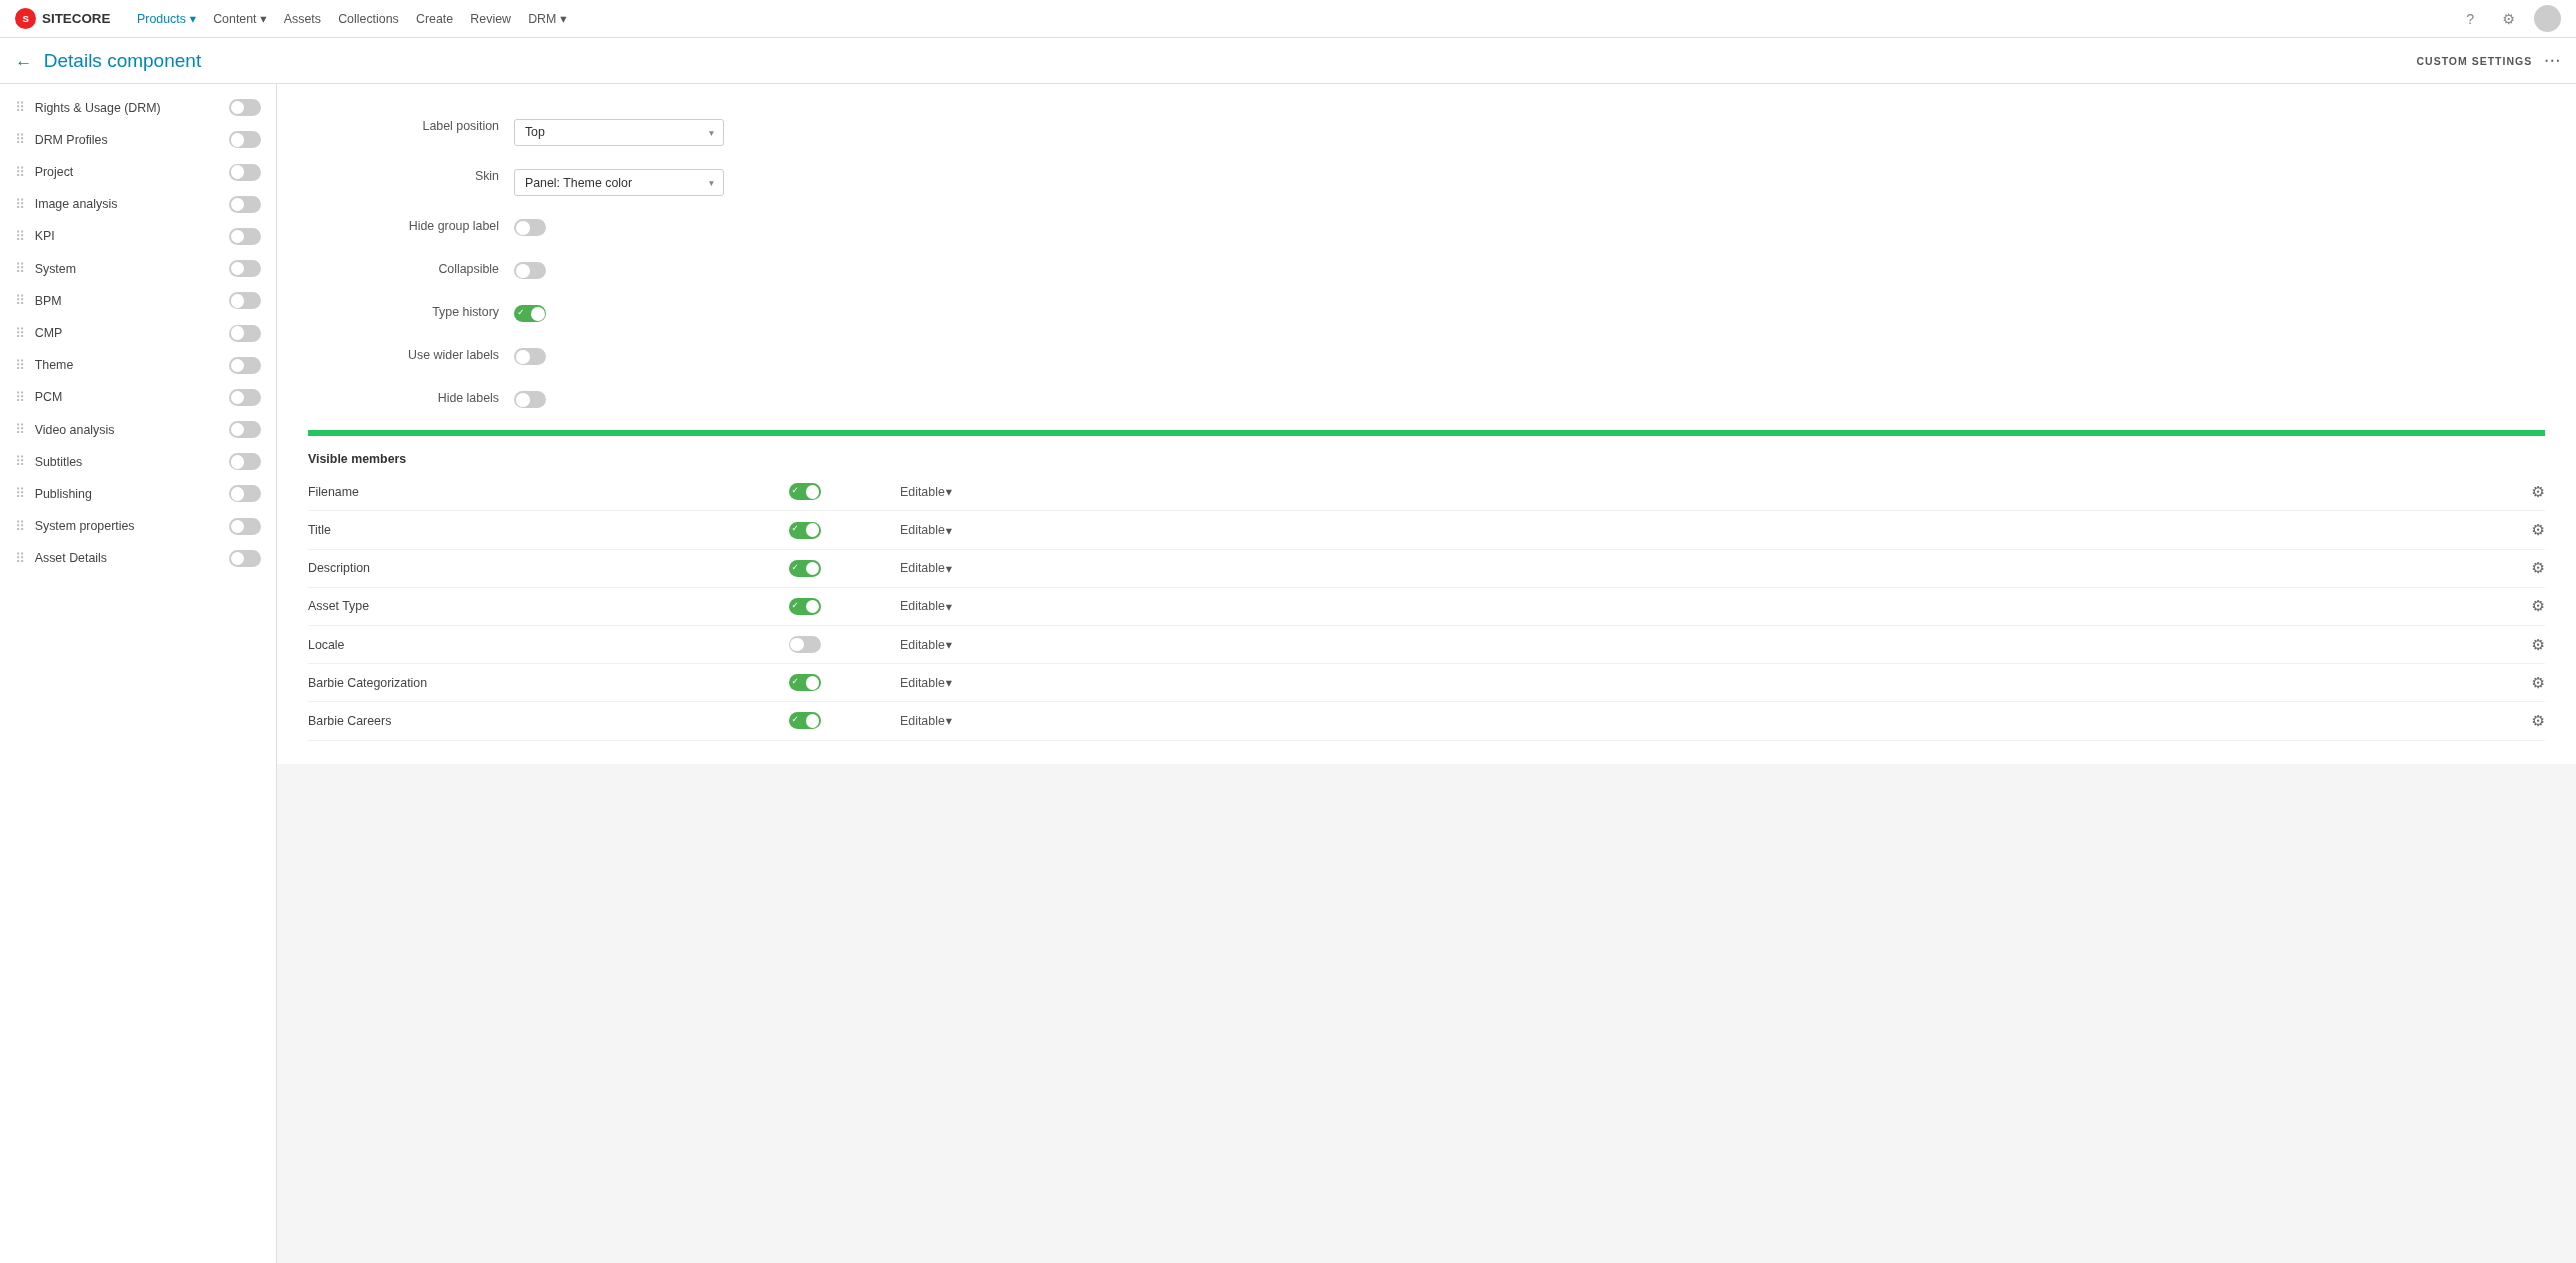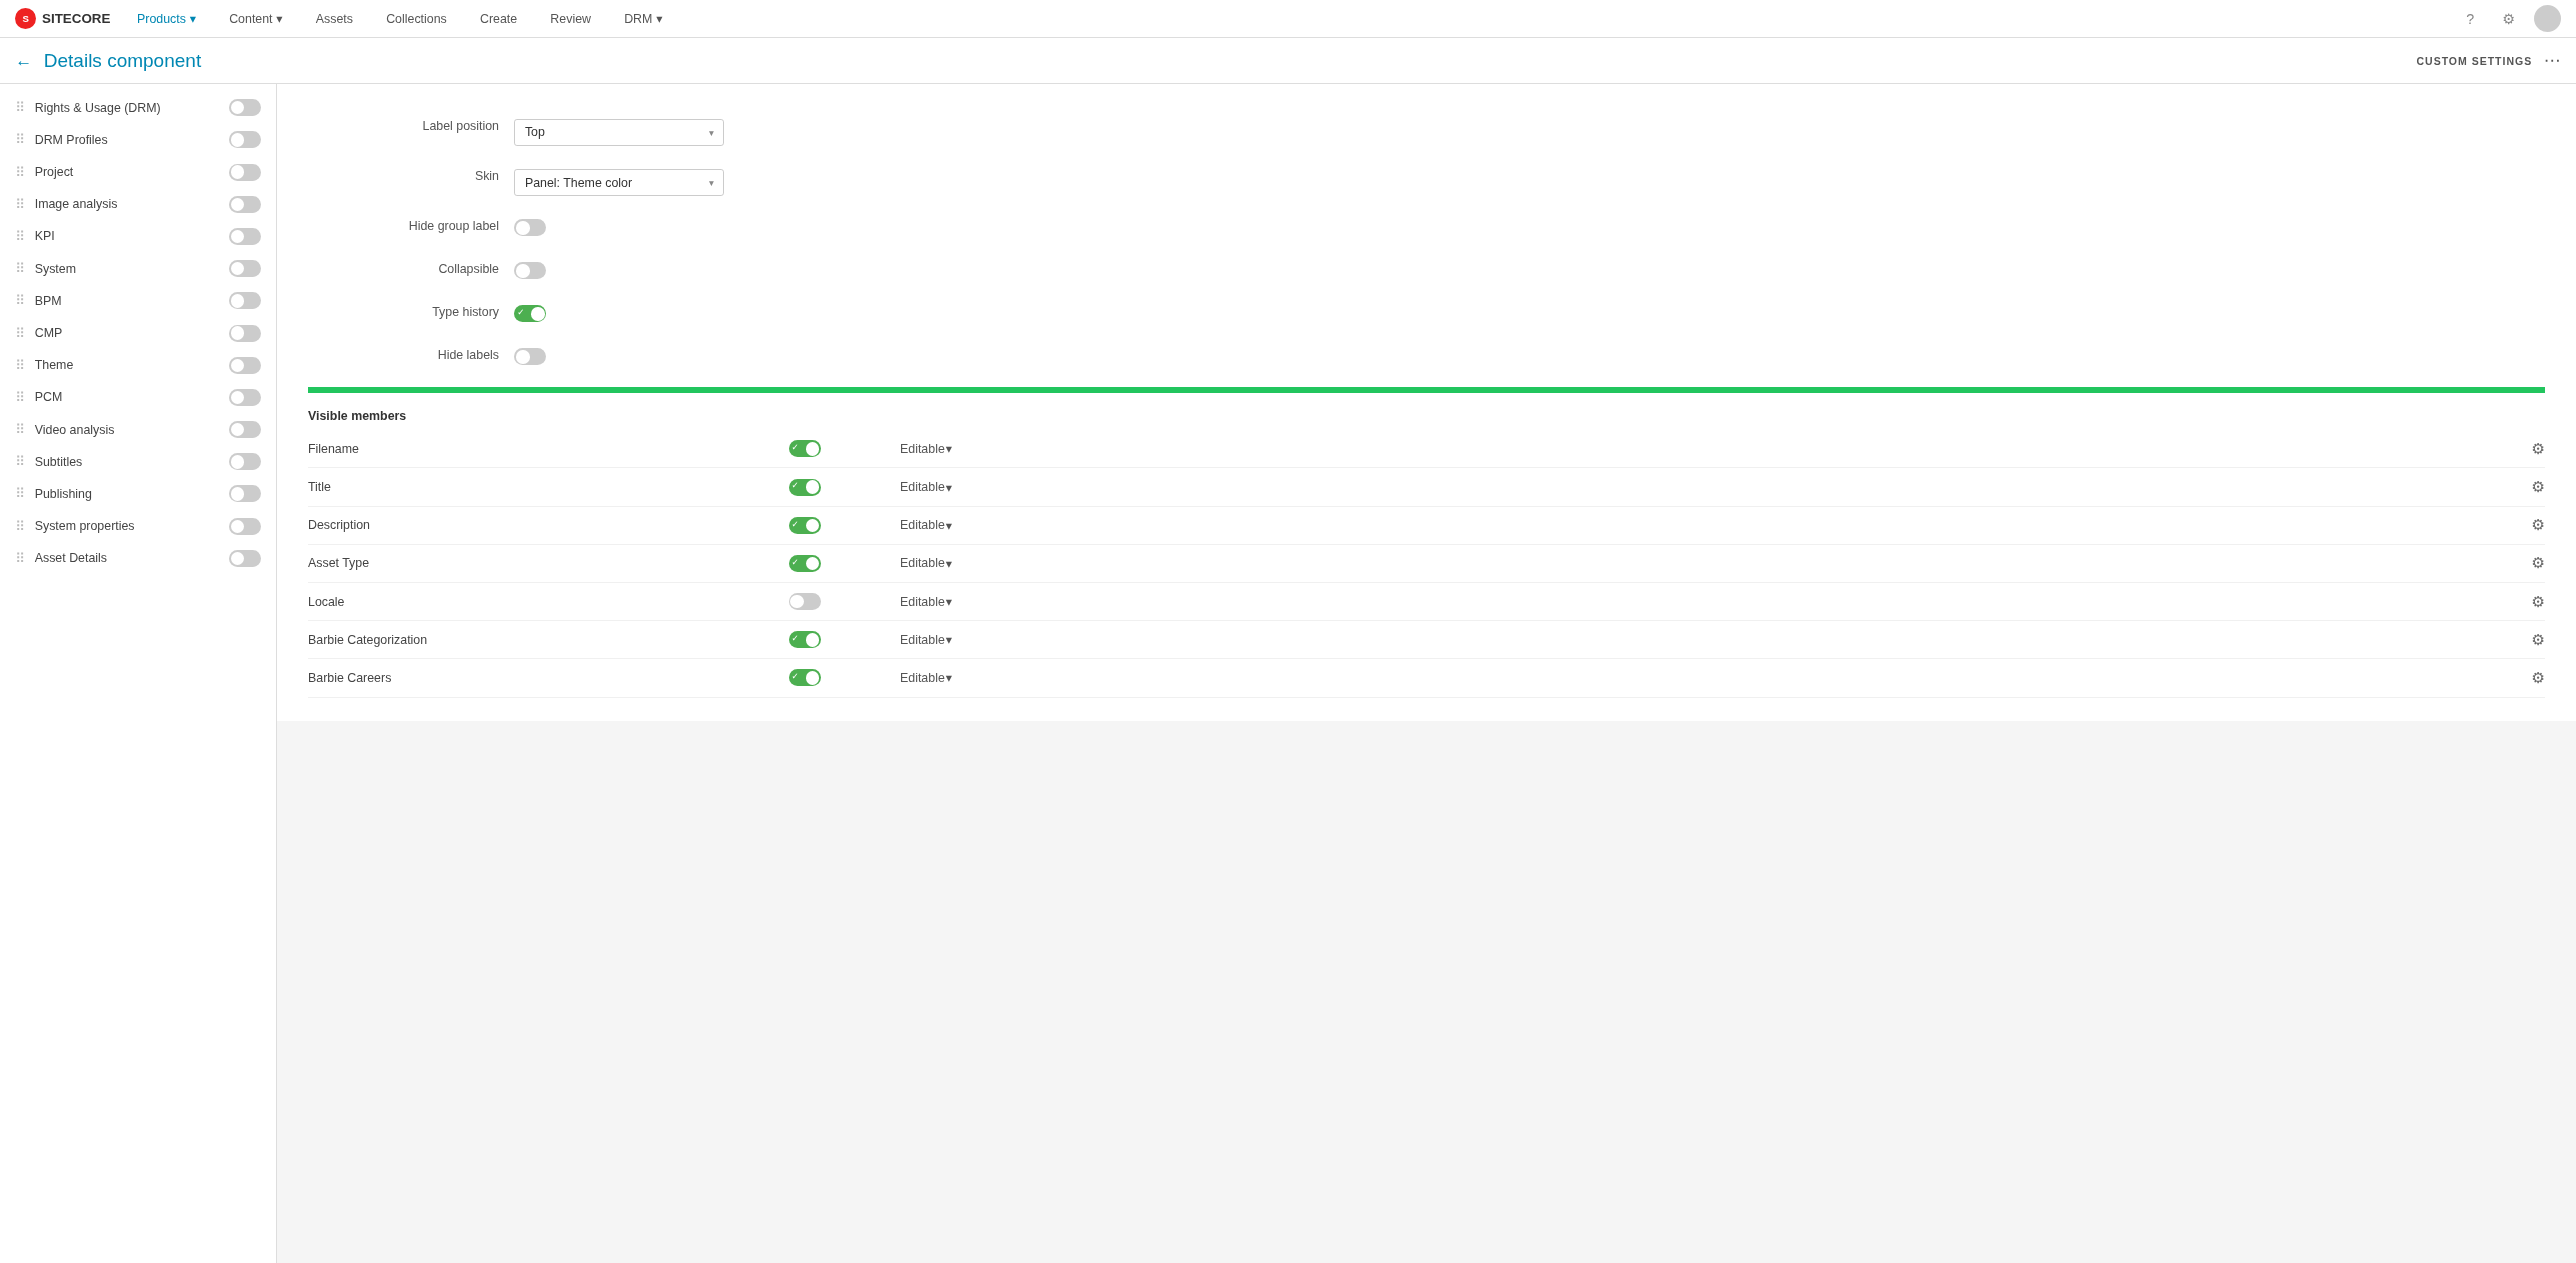--- a/index.html
+++ b/index.html
@@ -25,21 +25,21 @@
     }
     .logo-circle {
       width: 21px; height: 21px;
       border-radius: 50%;
       background: #e22;
       display: flex; align-items: center; justify-content: center;
       color: white; font-size: 9.6px; font-weight: bold;
     }
     .nav-items {
       display: flex;
-      gap: 18px;
+      gap: 2px;
       flex: 1;
       text-align: right;
     }
     .nav-item {
       padding: 0 7.6px;
       height: 38px;
       display: flex;
       align-items: center;
       cursor: pointer;
       font-size: 12.4px;
@@ -520,20 +520,30 @@
         <div class="settings-row-control">
           <div class="toggle">
             <div class="toggle-track on">
               <span class="toggle-check">✓</span>
               <div class="toggle-knob"></div>
             </div>
           </div>
         </div>
       </div>
 
+      <div class="settings-row">
+        <div class="settings-row-label">Use wider labels</div>
+        <div class="settings-row-control">
+          <div class="toggle">
+            <div class="toggle-track off">
+              <div class="toggle-knob"></div>
+            </div>
+          </div>
+        </div>
+      </div>
 
       <div class="settings-row">
         <div class="settings-row-label">Hide labels</div>
         <div class="settings-row-control">
           <div class="toggle">
             <div class="toggle-track off">
               <div class="toggle-knob"></div>
             </div>
           </div>
         </div>

